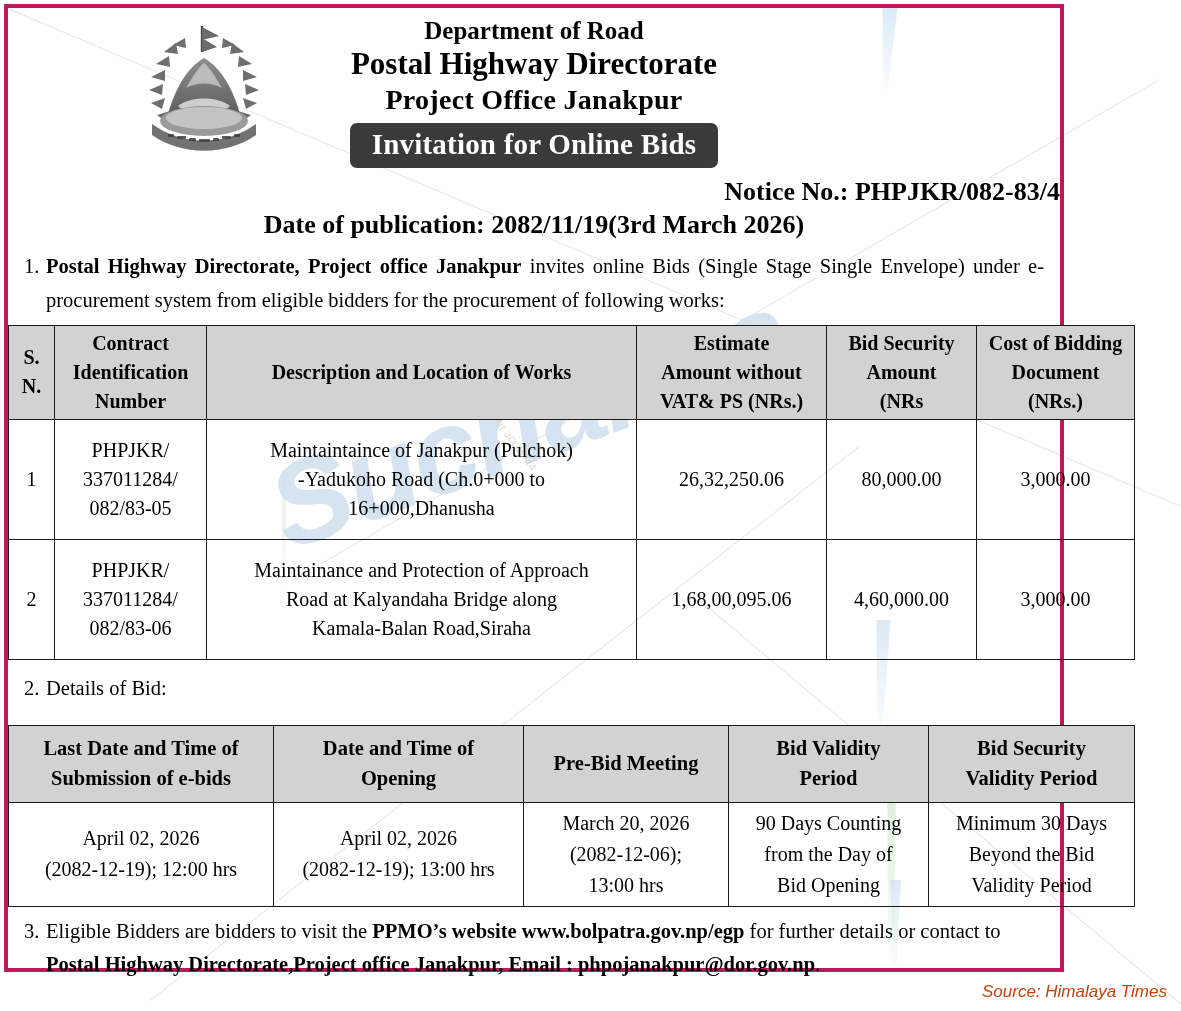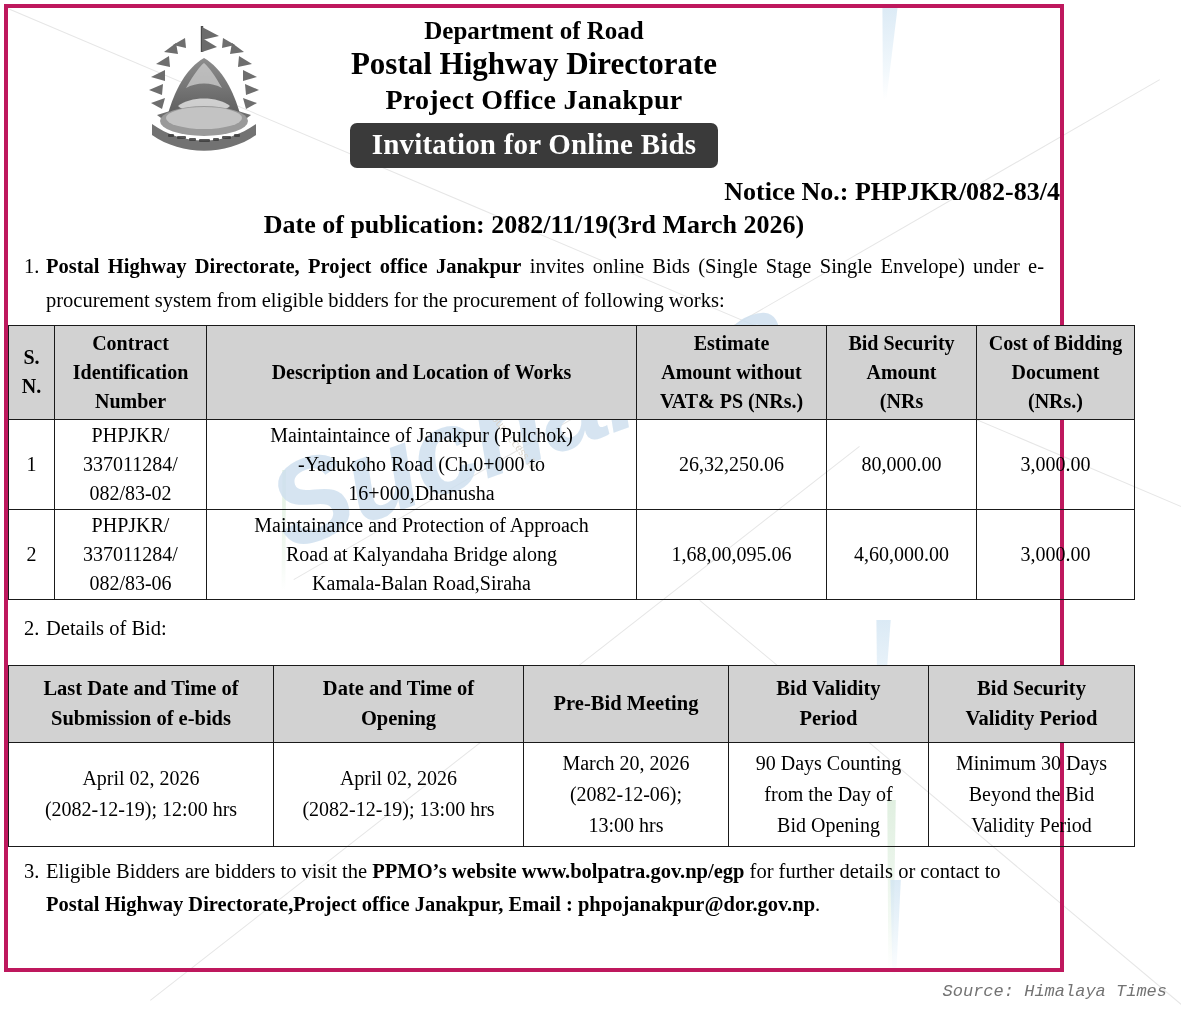--- a/index.html
+++ b/index.html
@@ -106,21 +106,21 @@
     vertical-align:middle;
     font-size:19.5px;
     line-height:1.45;
     padding:3px 4px;
   }
   table th{
     background:#d2d2d2;
     font-weight:bold;
     font-size:20px;
   }
-  table.t1 td{font-size:20px;padding:1px 4px;}
+  table.t1 td{font-size:20px;padding:16px 4px;}
   table.t1 td.desc{font-size:20px;}
   table.t2 th{font-size:20.5px;padding:8px 4px;}
   table.t2 td{font-size:20px;padding:5px 4px;line-height:1.55;}
 
   
   .footer-para{
     display:flex;
     margin:8px 16px 0 16px;
     font-size:20.5px;
     line-height:1.62;
@@ -130,24 +130,24 @@
   .sign{
     text-align:right;
     font-size:26px;
     font-weight:bold;
     margin:-6px 24px 0 0;
     letter-spacing:.5px;
   }
   .source{
     position:absolute;
     right:14px;top:982px;
-    font-family:Liberation Mono, monospace;
+    font-family:Liberation Sans, sans-serif;
     font-style:italic;
     font-size:17px;
-    color:#737373;
+    color:#c2410c;
     z-index:3;
   }
   .nowrap{white-space:nowrap;}
 </style>
 </head>
 <body>
 
 <div class="wm-layer">
   <div class="wm-ray" style="left:872px;top:4px;width:26px;height:96px;clip-path:polygon(40% 0,100% 0,55% 100%,42% 100%);"></div>
   <div class="wm-ray green" style="left:268px;top:470px;width:30px;height:120px;clip-path:polygon(48% 0,60% 0,58% 100%,45% 100%);"></div>
@@ -282,21 +282,21 @@
           <div>(NRs.)</div>
         </th>
       </tr>
     </thead>
     <tbody>
       <tr>
         <td>1</td>
         <td>
           <div>PHPJKR/</div>
           <div>337011284/</div>
-          <div>082/83-02</div>
+          <div>082/83-05</div>
         </td>
         <td class="desc">
           <div>Maintaintaince of Janakpur (Pulchok)</div>
           <div>-Yadukoho Road (Ch.0+000 to</div>
           <div>16+000,Dhanusha</div>
         </td>
         <td>26,32,250.06</td>
         <td>80,000.00</td>
         <td>3,000.00</td>
       </tr>

